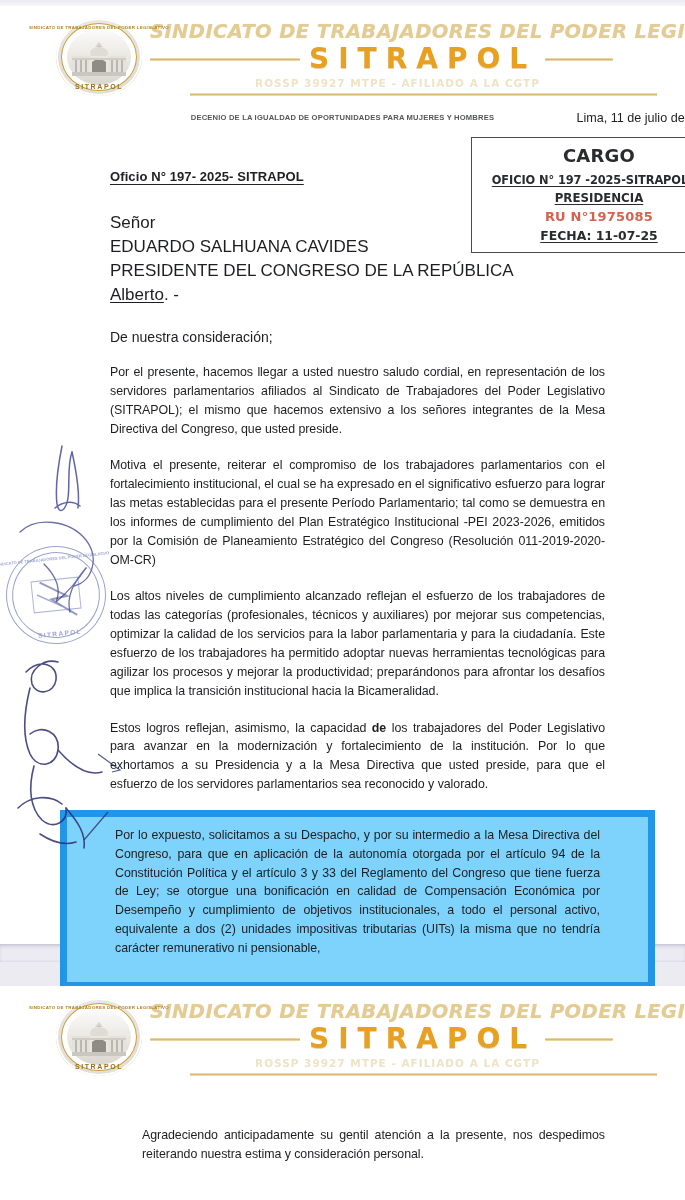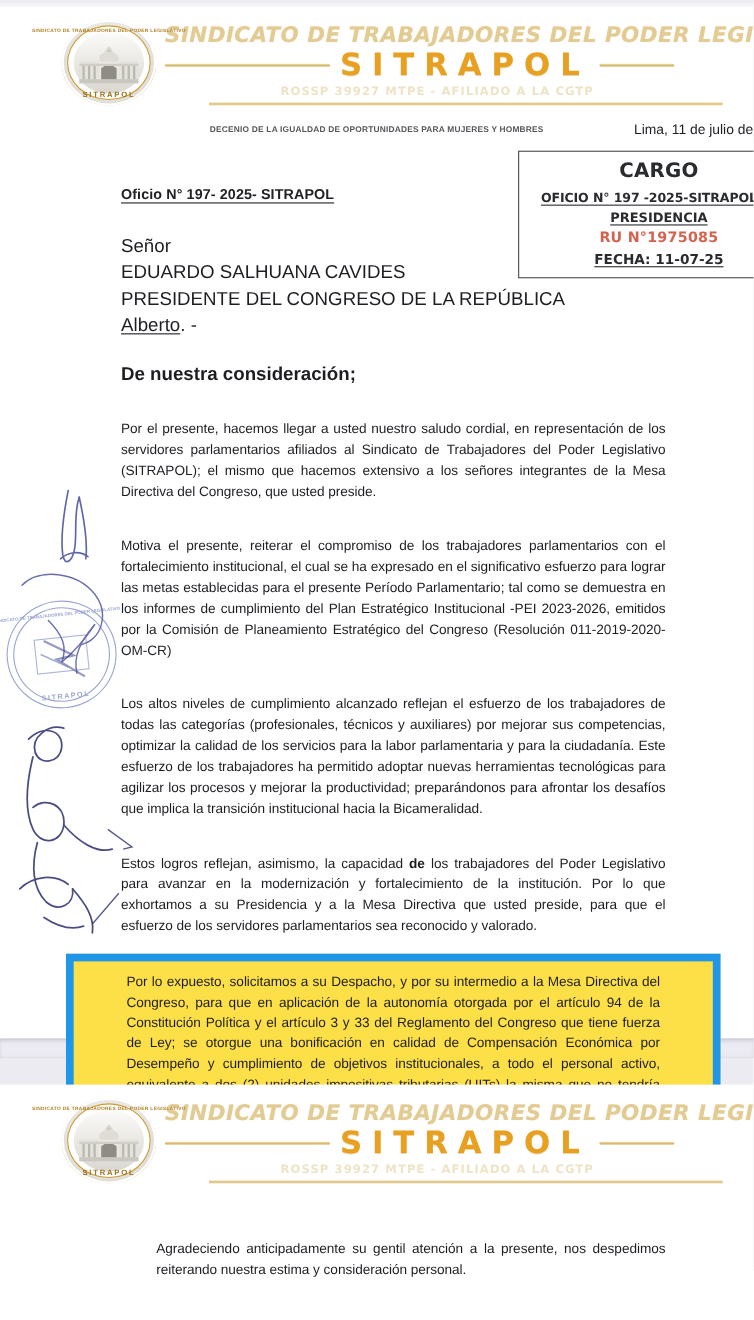--- a/index.html
+++ b/index.html
@@ -99,24 +99,24 @@
   
   .doc-body{padding:0 80px 0 110px;position:relative;}
   .oficio{
     margin-top:44px;
     font-size:13px;font-weight:bold;color:#212226;
     text-decoration:underline;text-underline-offset:2.5px;
     display:inline-block;letter-spacing:.1px;
   }
   .recipient{margin-top:26px;font-size:17px;color:#1d1e22;line-height:1.42;}
   .recipient .u{text-decoration:underline;text-underline-offset:2px;}
-  .salute{margin-top:22px;font-size:17px;color:#1d1e22;font-weight:bold;}
+  .salute{margin-top:22px;font-size:14px;color:#1d1e22;}
 
   .para{
-    margin-top:31px;
+    margin-top:18px;
     font-size:12.4px;color:#1d1e22;
     text-align:justify;line-height:1.52;
     letter-spacing:-.05px;
   }
   .para b{font-weight:bold;}
 
   
   .lima{
     position:absolute;right:-34px;top:-14px;
     font-size:12.6px;color:#1d1e22;white-space:nowrap;
@@ -147,21 +147,21 @@
   .cargo .c-fecha{
     margin-top:4px;font-family:"DejaVu Sans", sans-serif;
     font-size:12.4px;font-weight:bold;color:#2a2b2f;
     text-decoration:underline;text-underline-offset:2px;
   }
 
   
   .hl-wrap{
     margin:16px -50px 0 -50px;
     border:7px solid #2196e8;
-    background:#fde047;
+    background:#7dd3fc;
     padding:9px 48px 12px 48px;
     box-sizing:border-box;
   }
   .hl-wrap .para{margin-top:0;}
 
   
   .footer{
     margin:38px 40px 0 62px;
     border-top:1.1px solid #8e8e93;
     padding-top:5px;

